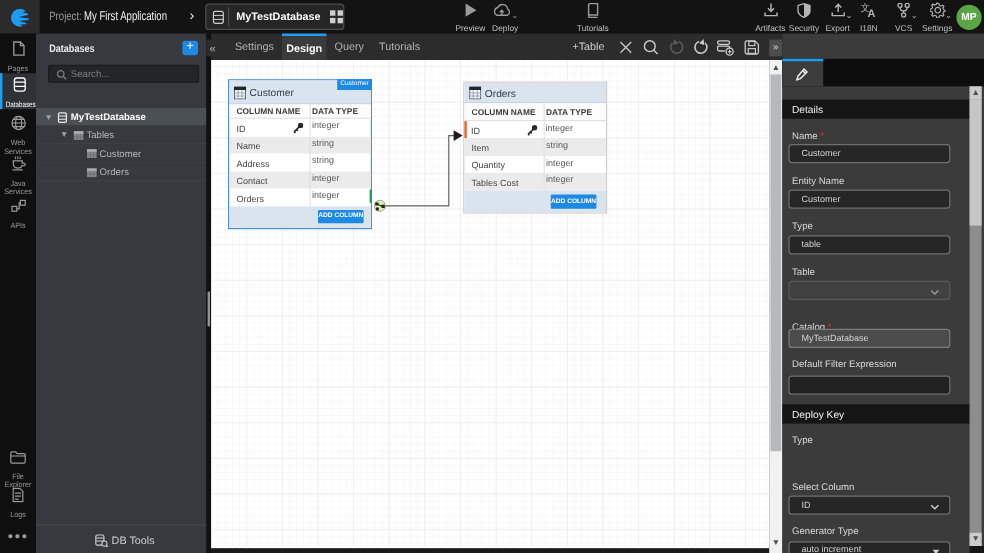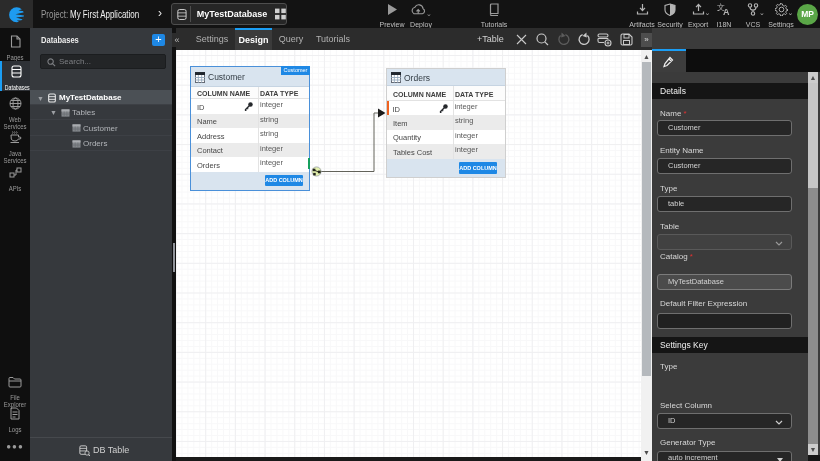--- a/index.html
+++ b/index.html
@@ -315,21 +315,21 @@
       <span style="position:absolute;left:53px">Orders</span>
     </div>
     <div id="dbtools">
       <svg width="11" height="11" style="position:absolute;left:49px;top:7px" viewBox="0 0 13 13">
           <rect x="1" y="1" width="8" height="10" rx="1.5" fill="none" stroke="#cfcfcf" stroke-width="1.1"></rect>
           <line x1="1" y1="4" x2="9" y2="4" stroke="#cfcfcf"></line>
           <line x1="1" y1="7" x2="9" y2="7" stroke="#cfcfcf"></line>
           <circle cx="9.5" cy="9.5" r="2.5" fill="#36393d" stroke="#cfcfcf" stroke-width="1"></circle>
           <line x1="11.3" y1="11.3" x2="13" y2="13" stroke="#cfcfcf" stroke-width="1.2"></line>
         </svg>
-      <span style="position:absolute;left:63px">DB Table</span>
+      <span style="position:absolute;left:63px">DB Tools</span>
     </div>
   </div>
 
   <div class="abs" id="divider"></div>
   <div class="abs" id="divhandle"></div>
 
   <div class="abs" id="tabbar"></div>
   <div class="abs" id="collbtn">«</div>
   <div class="tab" style="left:192px;top:28px;width:40px">Settings</div>
   <div class="tab" id="tab-design" style="left:235px;top:28px;width:37px">Design</div>
@@ -487,25 +487,25 @@
   <div class="flabel" style="top:146px">Entity Name</div>
   <div class="finput" style="top:158px">Customer</div>
   <div class="flabel" style="top:184px">Type</div>
   <div class="finput" style="top:196px">table</div>
   <div class="flabel" style="top:222px">Table</div>
   <div class="fsel" style="top:234px;background:#414141;border:1px solid #595959;color:#cfcfcf">
     <svg width="8" height="5" style="position:absolute;right:8px;top:6px" viewBox="0 0 8 5">
         <path d="M1 1 L4 4 L7 1" fill="none" stroke="#999" stroke-width="1.2"></path>
       </svg>
   </div>
-  <div class="flabel" style="top:252px">Catalog <span class="req">*</span></div>
+  <div class="flabel" style="top:268px">Catalog <span class="req">*</span></div>
   <div class="finput" style="top:274px;background:#4b4b4b;border-color:#7b7b7b">MyTestDatabase</div>
   <div class="flabel" style="top:299px">Default Filter Expression</div>
   <div class="finput" style="top:313px;background:#212121"></div>
-  <div class="sechdr" style="top:337px">Settings Key</div>
+  <div class="sechdr" style="top:337px">Deploy Key</div>
   <div class="flabel" style="top:362px">Type</div>
   <div class="flabel" style="top:401px">Select Column</div>
   <div class="finput" style="top:413px">ID
     <svg width="8" height="5" style="position:absolute;right:8px;top:6px" viewBox="0 0 8 5">
         <path d="M1 1 L4 4 L7 1" fill="none" stroke="#ccc" stroke-width="1.2"></path>
       </svg>
   </div>
   <div class="flabel" style="top:438px">Generator Type</div>
   <div class="finput" style="top:451px;line-height:11px">auto increment
     <svg width="6" height="4" style="position:absolute;right:8px;top:6px" viewBox="0 0 6 4">

